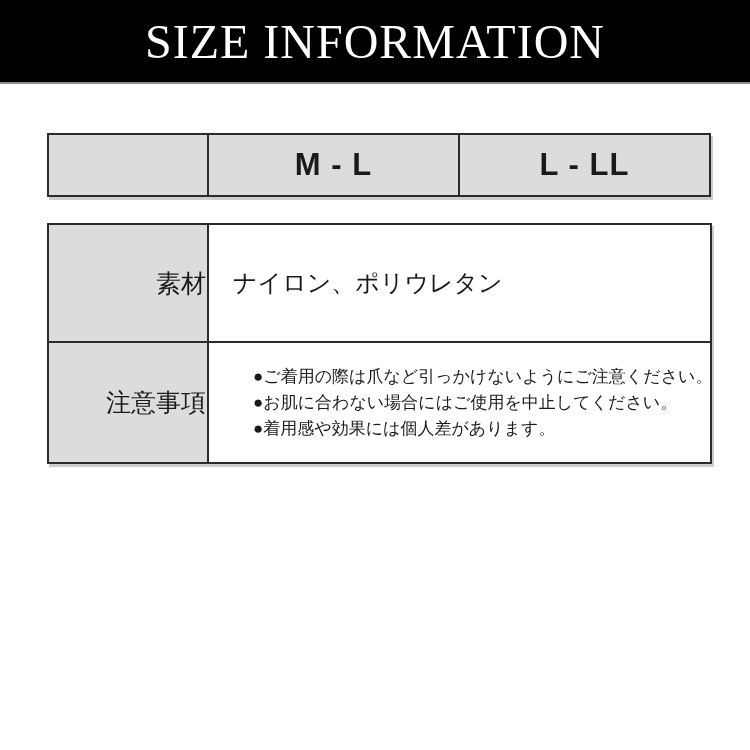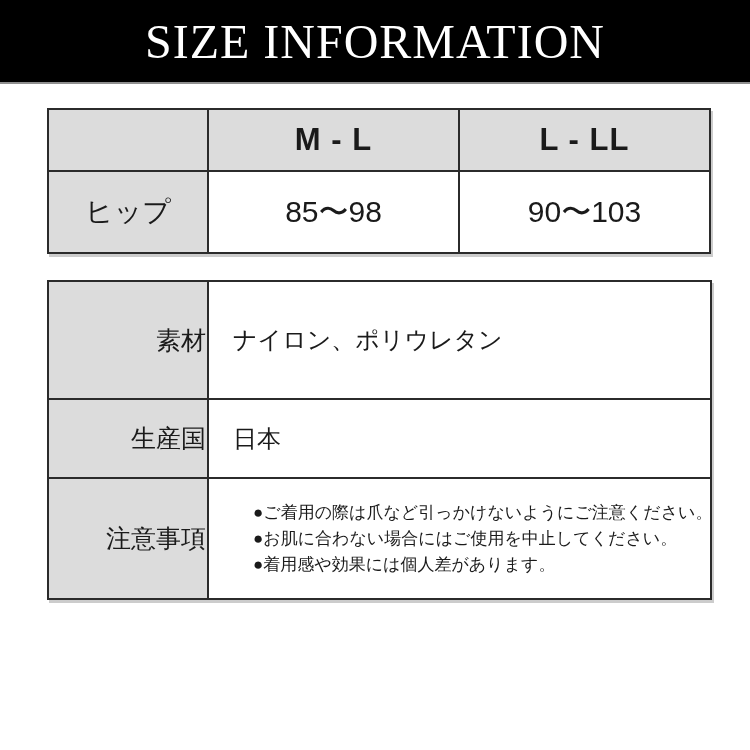--- a/index.html
+++ b/index.html
@@ -58,21 +58,21 @@
     font-weight: normal;
   }
   .label-cell {
     background: #dcdcdc;
     text-align: center;
     vertical-align: middle;
   }
 
   
   #size-table {
-    margin-top: 24px;
+    margin-top: 49px;
   }
   #size-table col.c-label  { width: 160px; }
   #size-table col.c-size   { width: 251px; }
   #size-table .header-row th {
     height: 62px;
     background: #dcdcdc;
     font-size: 31px;
     font-weight: bold;
     color: #1a1a1a;
     text-align: center;
@@ -140,42 +140,33 @@
     <col class="c-label">
       <col class="c-size">
       <col class="c-size">
   </colgroup>
   <tbody>
       <tr class="header-row">
     <th class="label-cell"></th>
     <th>M - L</th>
     <th>L - LL</th>
   </tr>
-  <tr class="data-row">
-    <th class="label-cell">ヒップ</th>
-    <td class="value-cell">85〜98</td>
-    <td class="value-cell">90〜103</td>
-  </tr>
 </tbody>
   </table>
 
 <table class="info-table" id="details-table">
   <colgroup>
     <col class="c-label">
       <col class="c-value">
   </colgroup>
   <tbody>
       <tr class="row-material">
     <th class="label-cell">素材</th>
     <td class="detail-value">ナイロン、ポリウレタン</td>
   </tr>
-  <tr class="row-country">
-    <th class="label-cell">生産国</th>
-    <td class="detail-value">日本</td>
-  </tr>
   <tr class="row-notes">
     <th class="label-cell">注意事項</th>
     <td class="notes-cell">
       <div class="note-line">●ご着用の際は爪など引っかけないようにご注意ください。</div>
       <div class="note-line">●お肌に合わない場合にはご使用を中止してください。</div>
       <div class="note-line">●着用感や効果には個人差があります。</div>
     </td>
   </tr>
 </tbody>
   </table>

